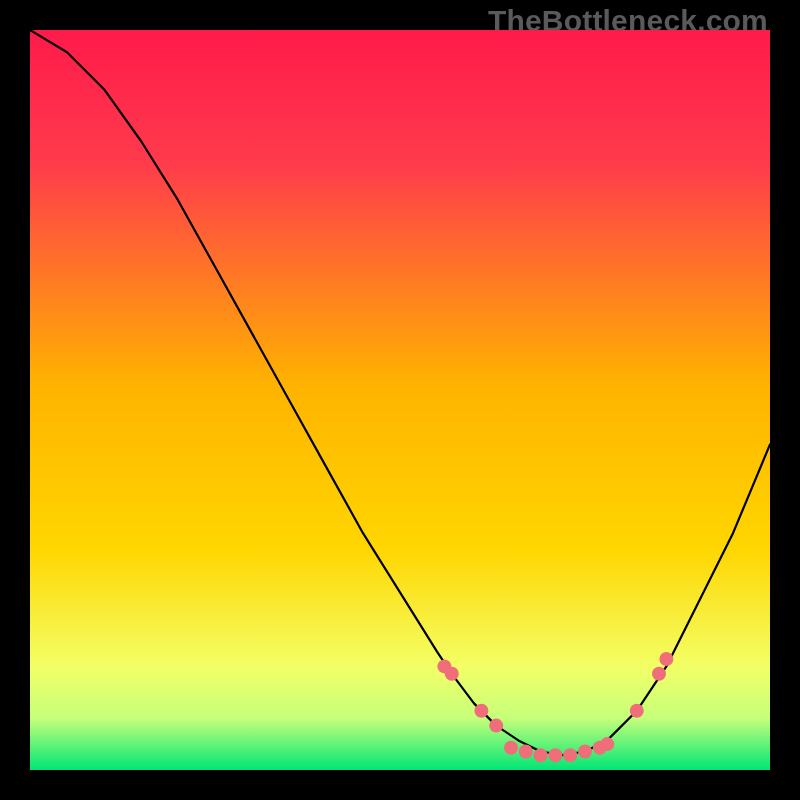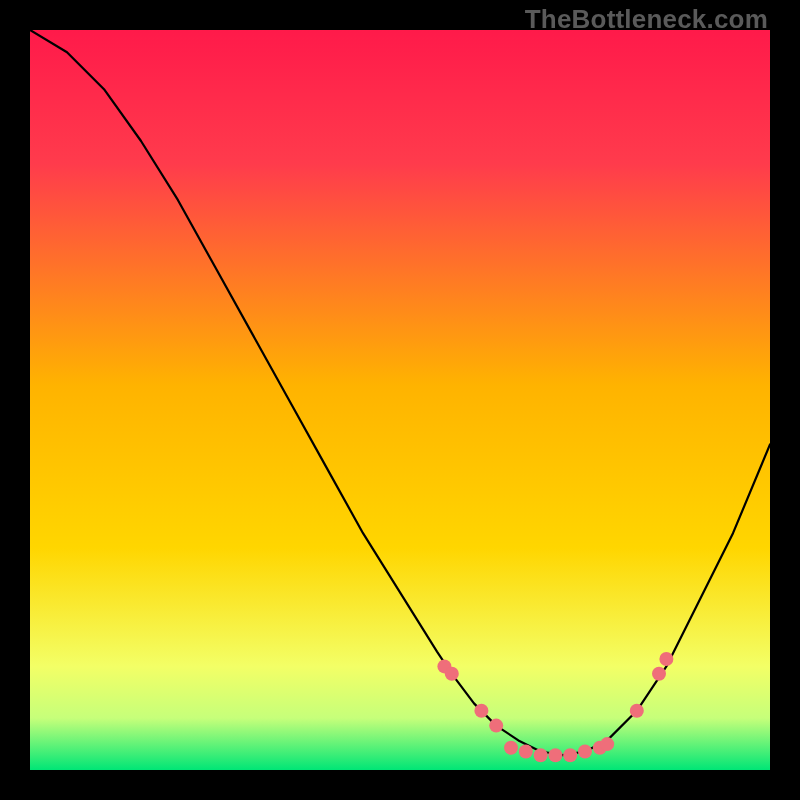--- a/index.html
+++ b/index.html
@@ -22,21 +22,21 @@
     top: 30px;
     width: 740px;
     height: 740px;
     overflow: hidden;
   }
   .watermark {
     position: absolute;
     top: 4px;
     right: 32px;
     color: #5a5a5a;
-    font-size: 26px;
+    font-size: 30px;
     font-weight: 600;
     letter-spacing: 0.2px;
   }
   svg { display: block; }
 </style>
 </head>
 <body>
 
 <div class="frame">
   <div class="watermark">TheBottleneck.com</div>

